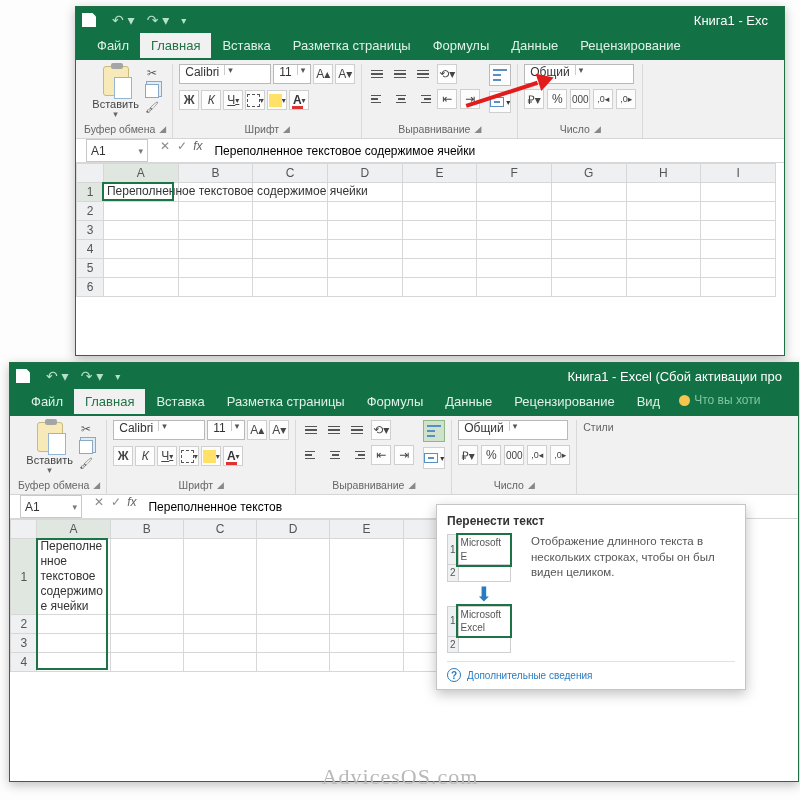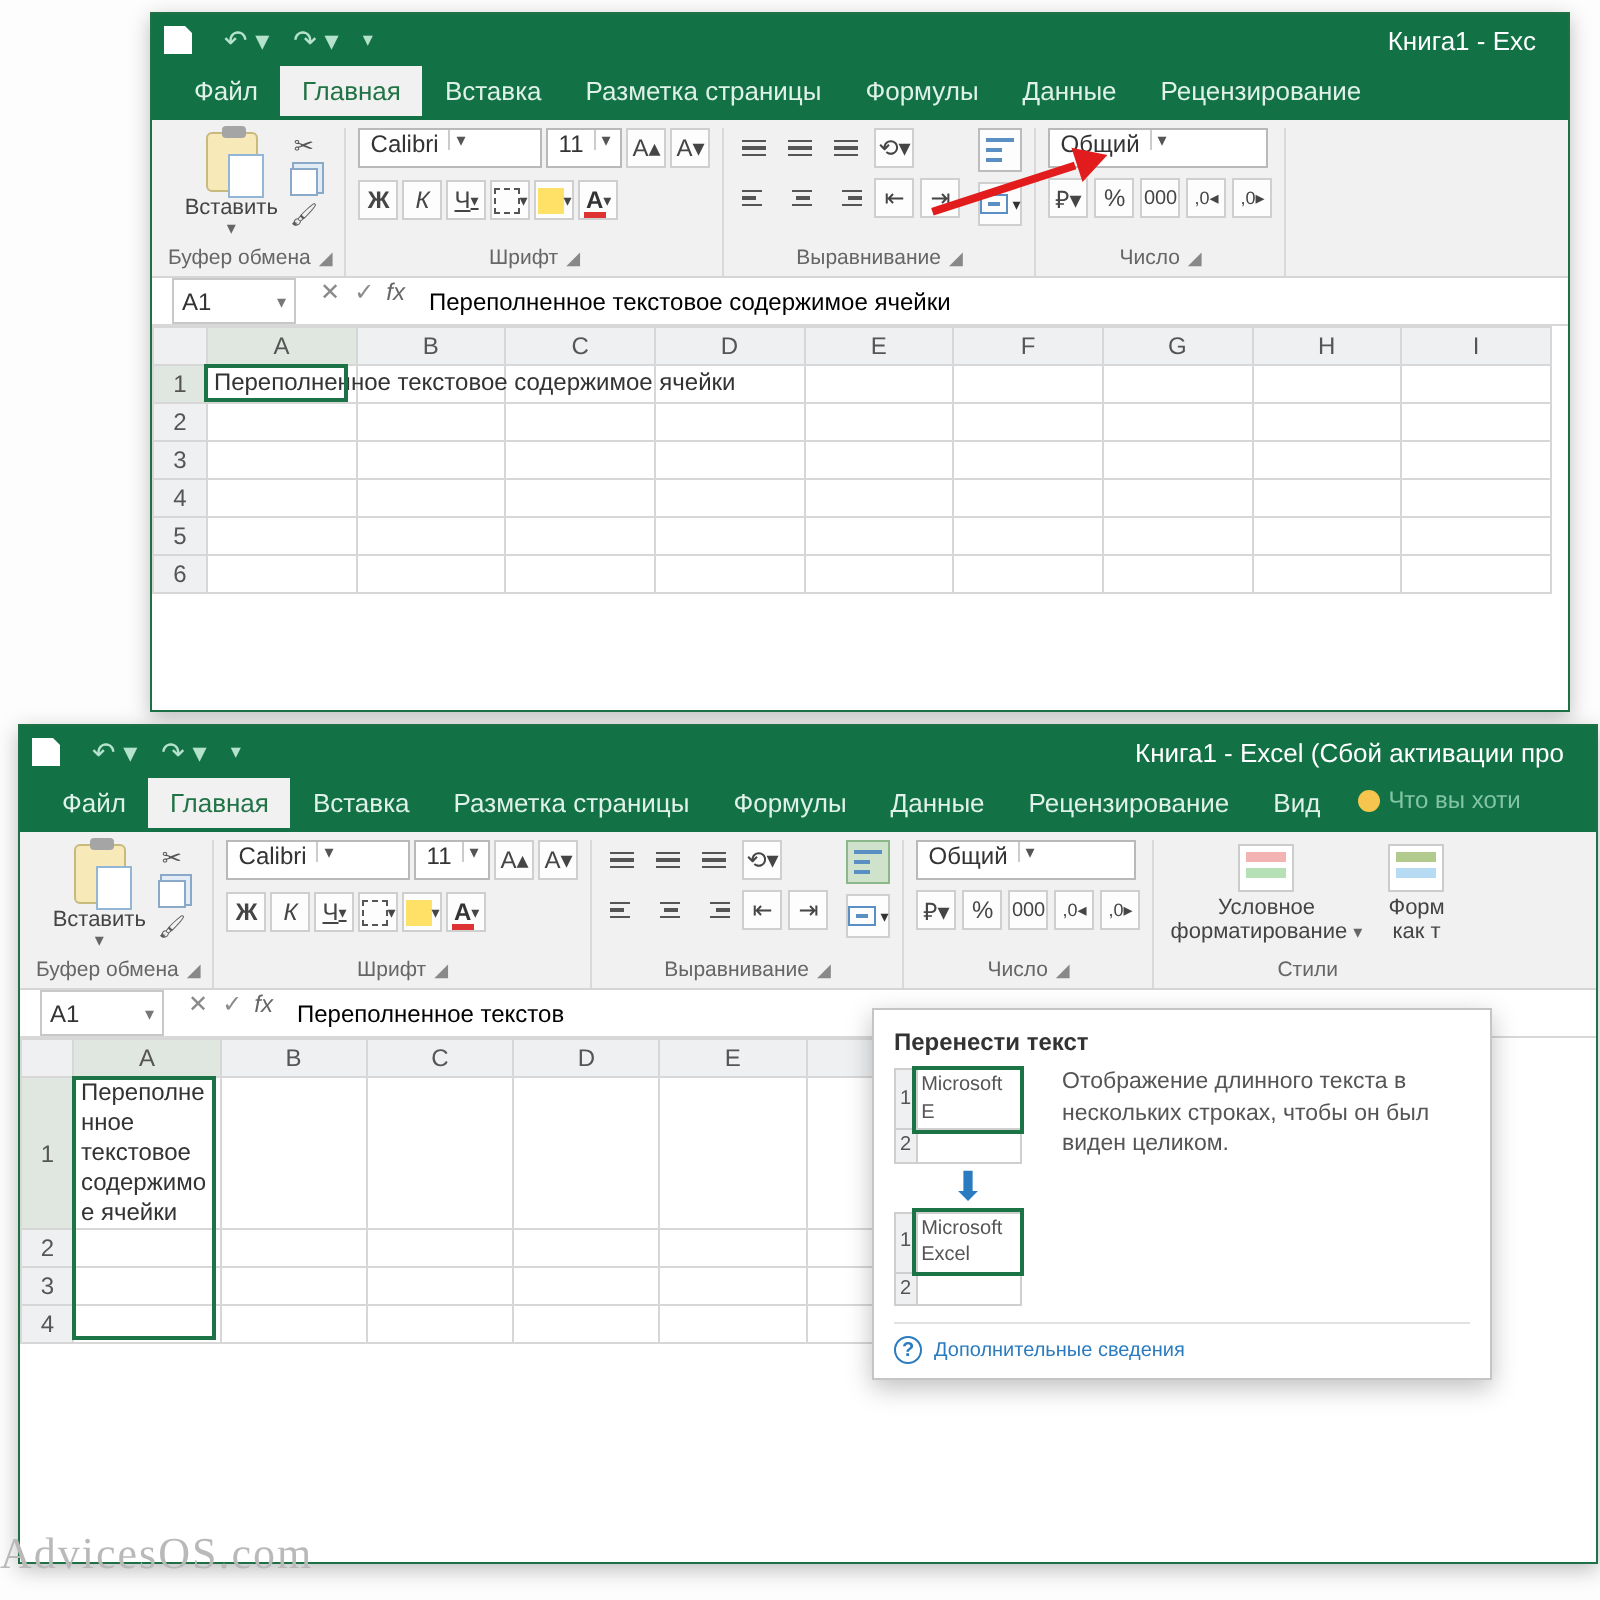--- a/index.html
+++ b/index.html
@@ -100,21 +100,21 @@
   .tooltip .illus{width:74px;flex:none;}
   .tooltip .mini-grid{border-collapse:collapse;}
   .tooltip .mini-grid td,.tooltip .mini-grid th{border:1px solid #cfcfcf;font-size:10px;padding:1px 2px;}
   .tooltip .mini-grid th{background:#eef0f1;font-weight:normal;}
   .tooltip .mini-sel{outline:2px solid #1c7346;}
   .tooltip .down-arrow{color:#2a7bbf;font-size:20px;text-align:center;line-height:1;margin:2px 0;}
   .tooltip .more{border-top:1px solid #e2e2e2;margin-top:8px;padding-top:6px;display:flex;align-items:center;gap:6px;}
   .tooltip .more .q{width:14px;height:14px;border-radius:50%;border:1.5px solid #2a7bbf;color:#2a7bbf;font-size:10px;display:flex;align-items:center;justify-content:center;font-weight:bold;}
   .tooltip .more a{color:#2a7bbf;font-size:10px;text-decoration:none;}
 
-  .watermark{position:absolute;left:0;right:0;bottom:10px;color:#b9b9b9;font-size:22px;letter-spacing:1px;font-family:Georgia,serif;pointer-events:none;}
+  .watermark{position:absolute;left:0;right:0;bottom:10px;text-align:center;color:#b9b9b9;font-size:22px;letter-spacing:1px;font-family:Georgia,serif;pointer-events:none;}
 
   
   .wrap-cell{white-space:normal !important;line-height:1.25;height:auto !important;width:70px;}
 </style>
 </head>
 <body>
 
 <div class="excel-window win-top">
   <div class="titlebar">
     <span class="save-icon"></span>
@@ -552,32 +552,20 @@
           <div class="sq-btn" style="font-size:9px;">,0▸</div>
         </div>
       </div>
       <div class="group-label">
           <span>Число</span>
           <span class="corner-glyph">◢</span>
         </div>
     </div>
 
     <div class="group" style="border-right:none;">
-      <div class="group-inner">
-        <div class="big-btn">
-          <div class="cond-fmt-icon"></div>
-          <span>Условное</span>
-          <span><span>форматирование</span> <span class="dropcaret">▾</span></span>
-        </div>
-        <div class="big-btn" style="margin-left:6px;">
-          <div class="cond-fmt-icon" style="filter:hue-rotate(90deg);"></div>
-          <span>Форм</span>
-          <span>как т</span>
-        </div>
-      </div>
       <div class="group-label">
           <span>Стили</span>
         </div>
     </div>
   </div>
 
   <div class="name-fbar">
     <div class="name-box">
         <span>A1</span>
         <span class="caret">▾</span>

